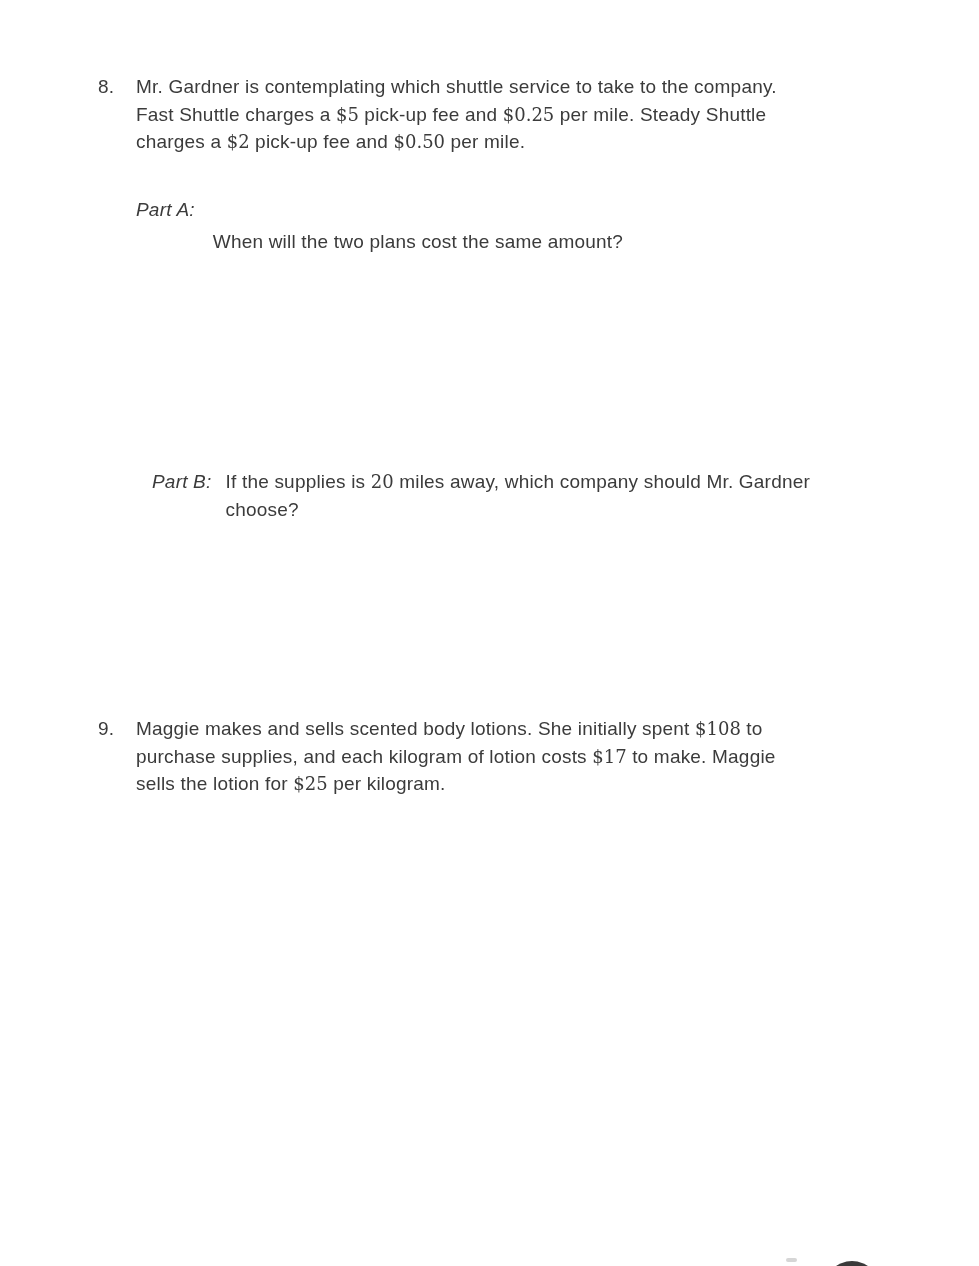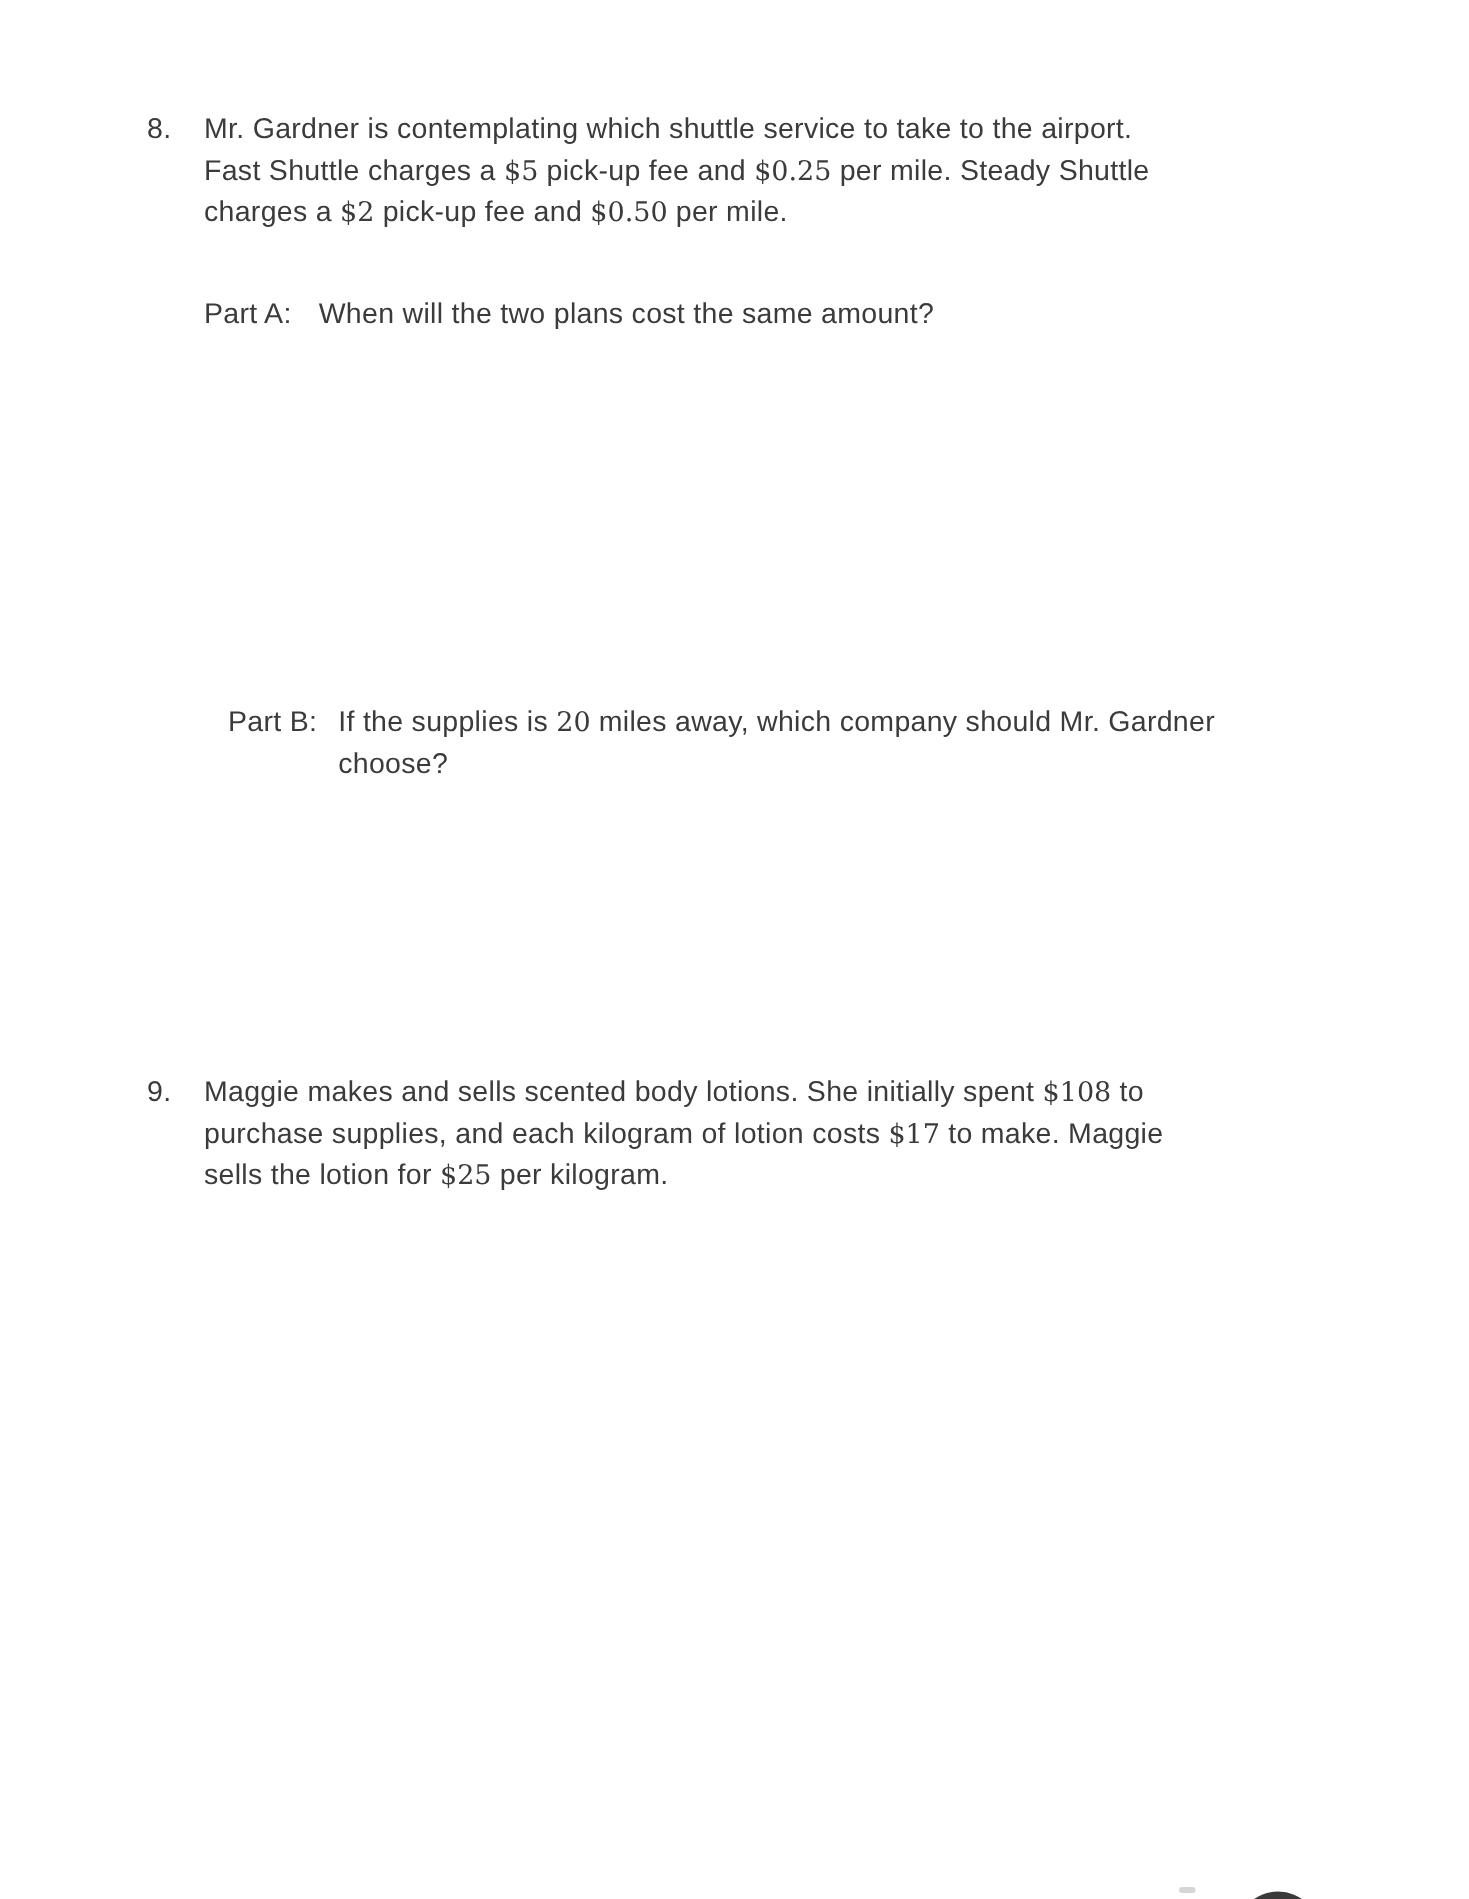--- a/index.html
+++ b/index.html
@@ -23,24 +23,25 @@
     flex: 0 0 38px;
   }
   .rt-line { white-space: pre; }
   .run-math {
     font-family: "DejaVu Serif", serif;
     font-size: 18px;
     letter-spacing: 0;
   }
   .part { display: flex; align-items: flex-start; }
   .part-label {
+    font-style: italic;
     white-space: pre;
     flex: 0 0 auto;
   }
-  .part-a .part-question { margin-left: 18px; }
+  .part-a .part-question { margin-left: 18px; margin-top: 32px; }
   .part-b .part-question { margin-left: 14px; }
   .bottom-circle {
     position: absolute;
     left: 824px;
     top: 1261px;
     width: 56px;
     height: 56px;
     border-radius: 50%;
     background: #3a3a3a;
   }
@@ -56,21 +57,21 @@
   }
 </style>
 </head>
 <body>
 
 <div class="page">
 
   <div class="abs problem" style="top:73px; left:98px; width:790px;">
     <div class="problem-number">8.</div>
     <div class="problem-statement">
-        <div class="rt-line"><span>Mr. Gardner is contemplating which shuttle service to take to the airport.</span></div>
+        <div class="rt-line"><span>Mr. Gardner is contemplating which shuttle service to take to the company.</span></div>
         <div class="rt-line"><span>Fast Shuttle charges a </span><span class="run-math">$5</span><span> pick-up fee and </span><span class="run-math">$0.25</span><span> per mile. Steady Shuttle</span></div>
         <div class="rt-line"><span>charges a </span><span class="run-math">$2</span><span> pick-up fee and </span><span class="run-math">$0.50</span><span> per mile.</span></div>
       </div>
   </div>
 
   <div class="abs part part-a" style="top:196px; left:136px;">
     <div class="part-label">Part A:</div>
     <div class="part-question">
         <div class="rt-line"><span>When will the two plans cost the same amount?</span></div>
       </div>

